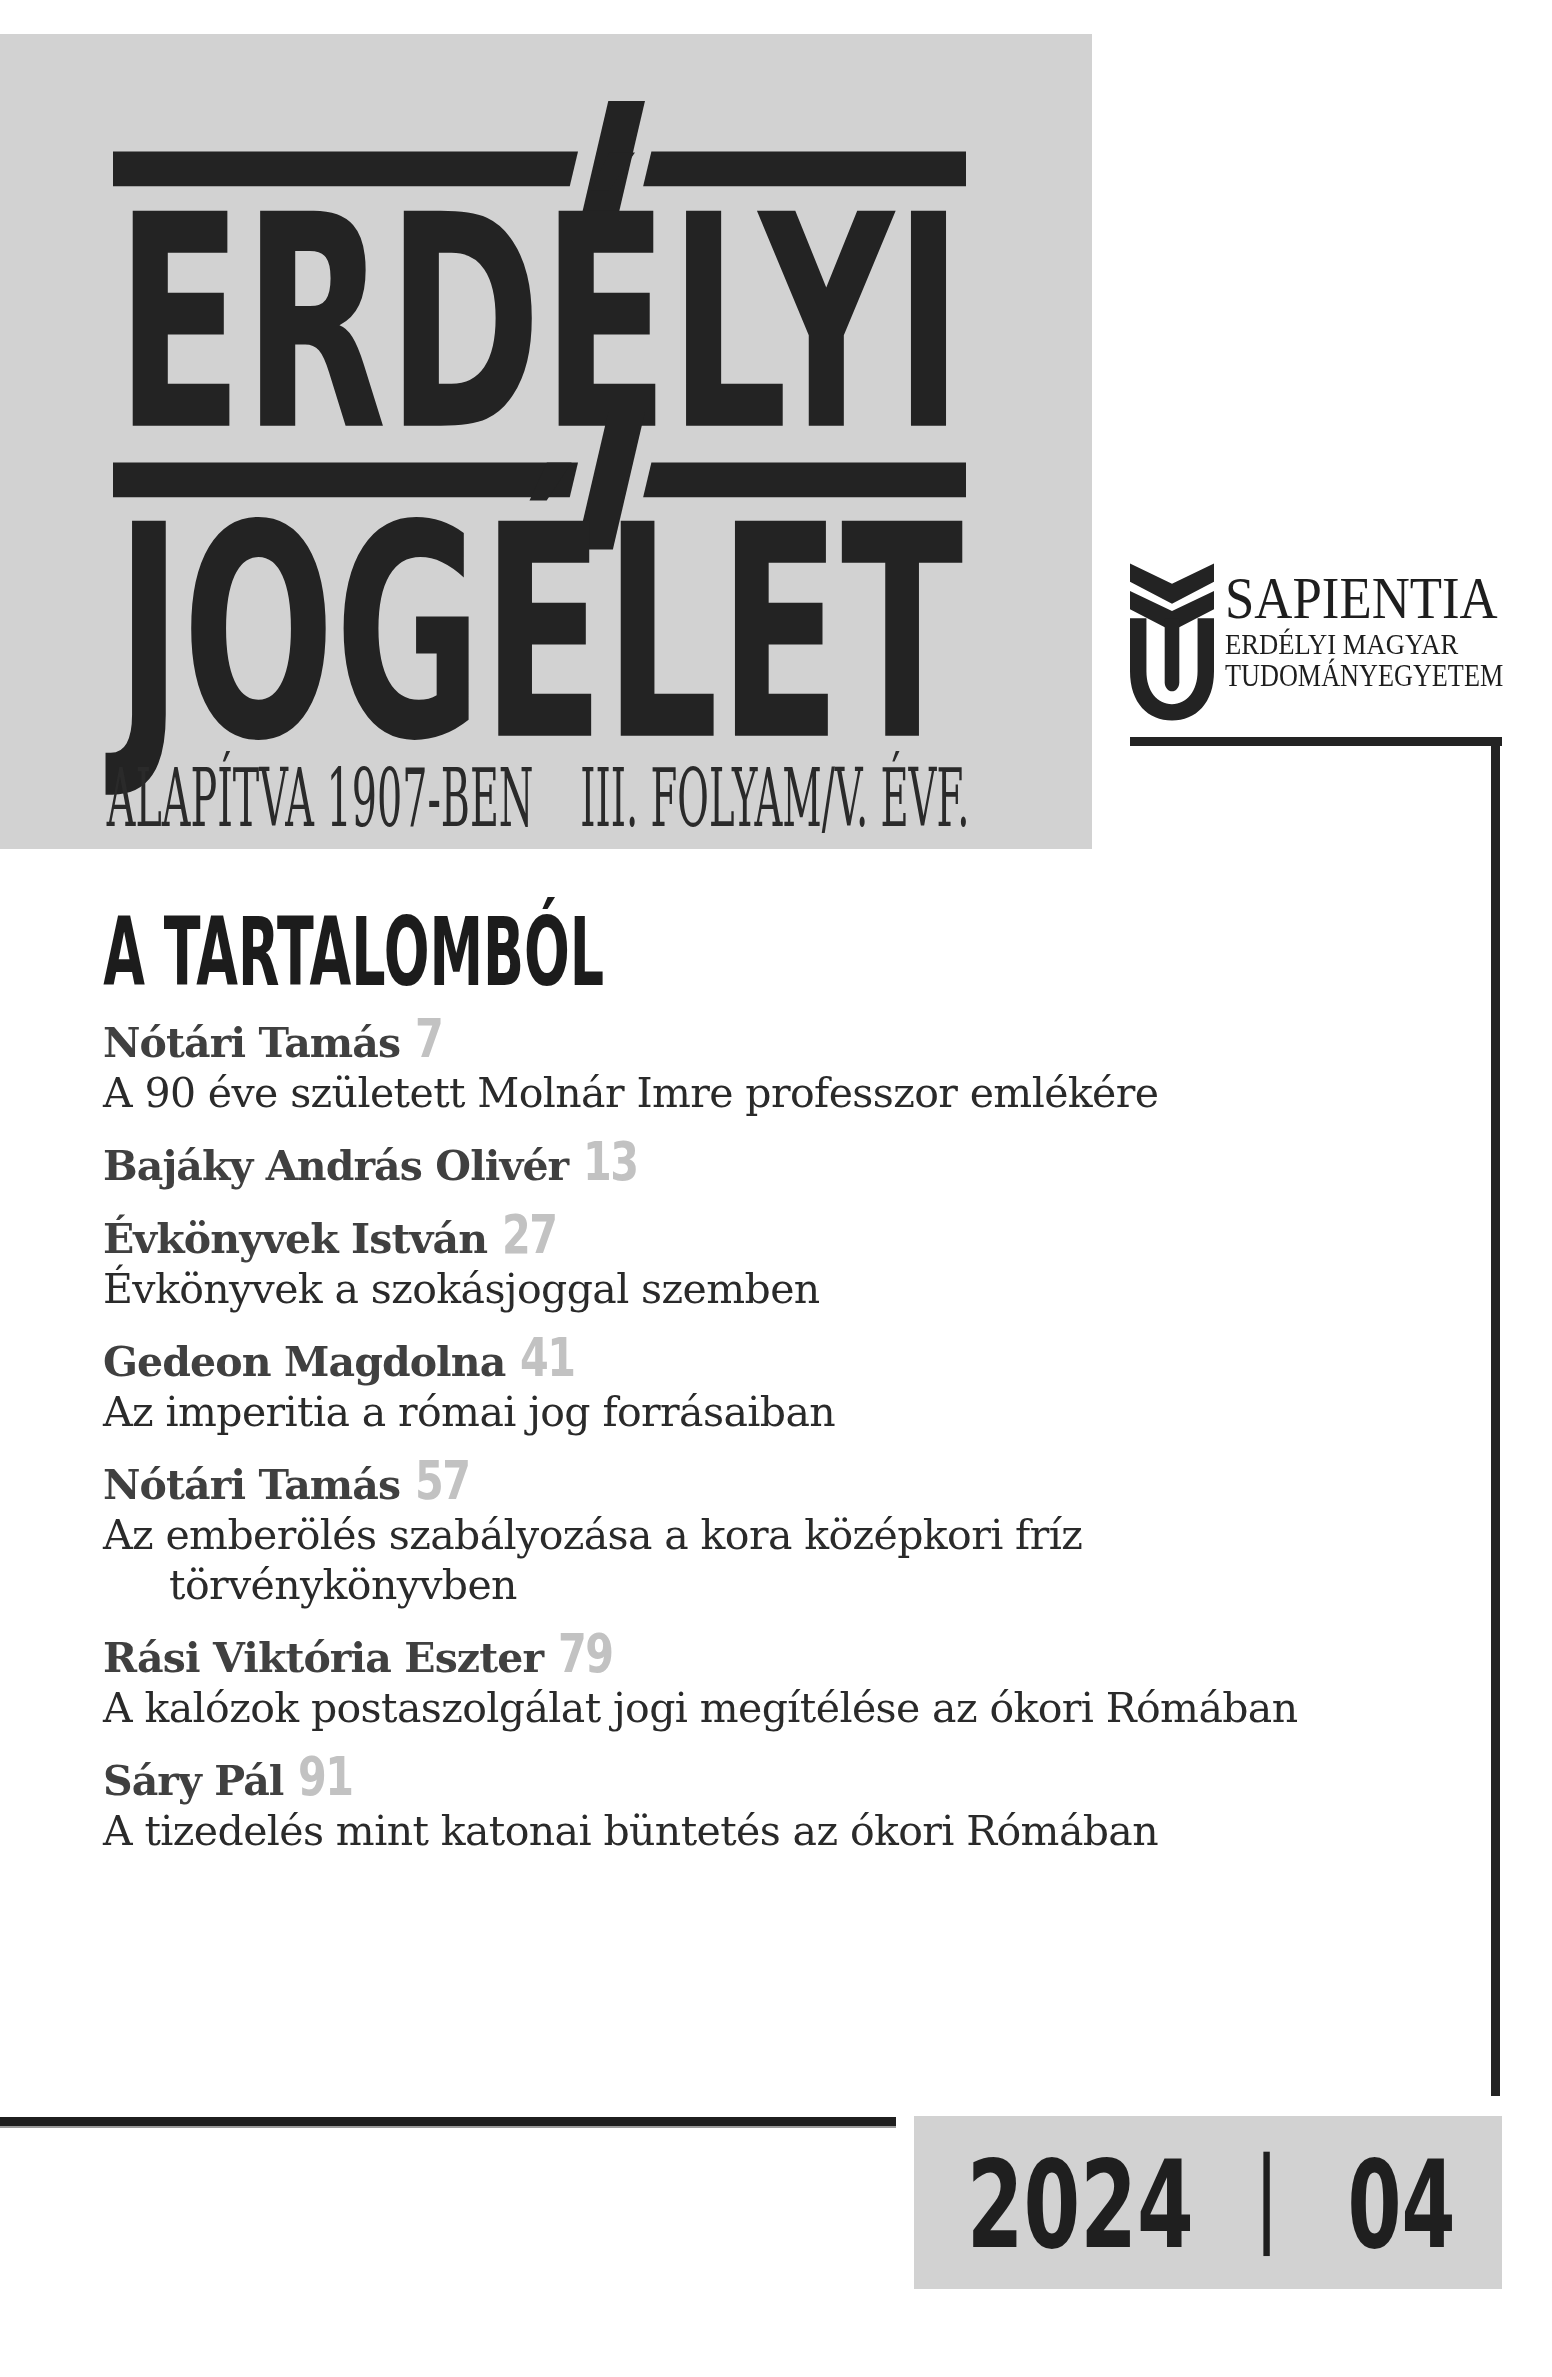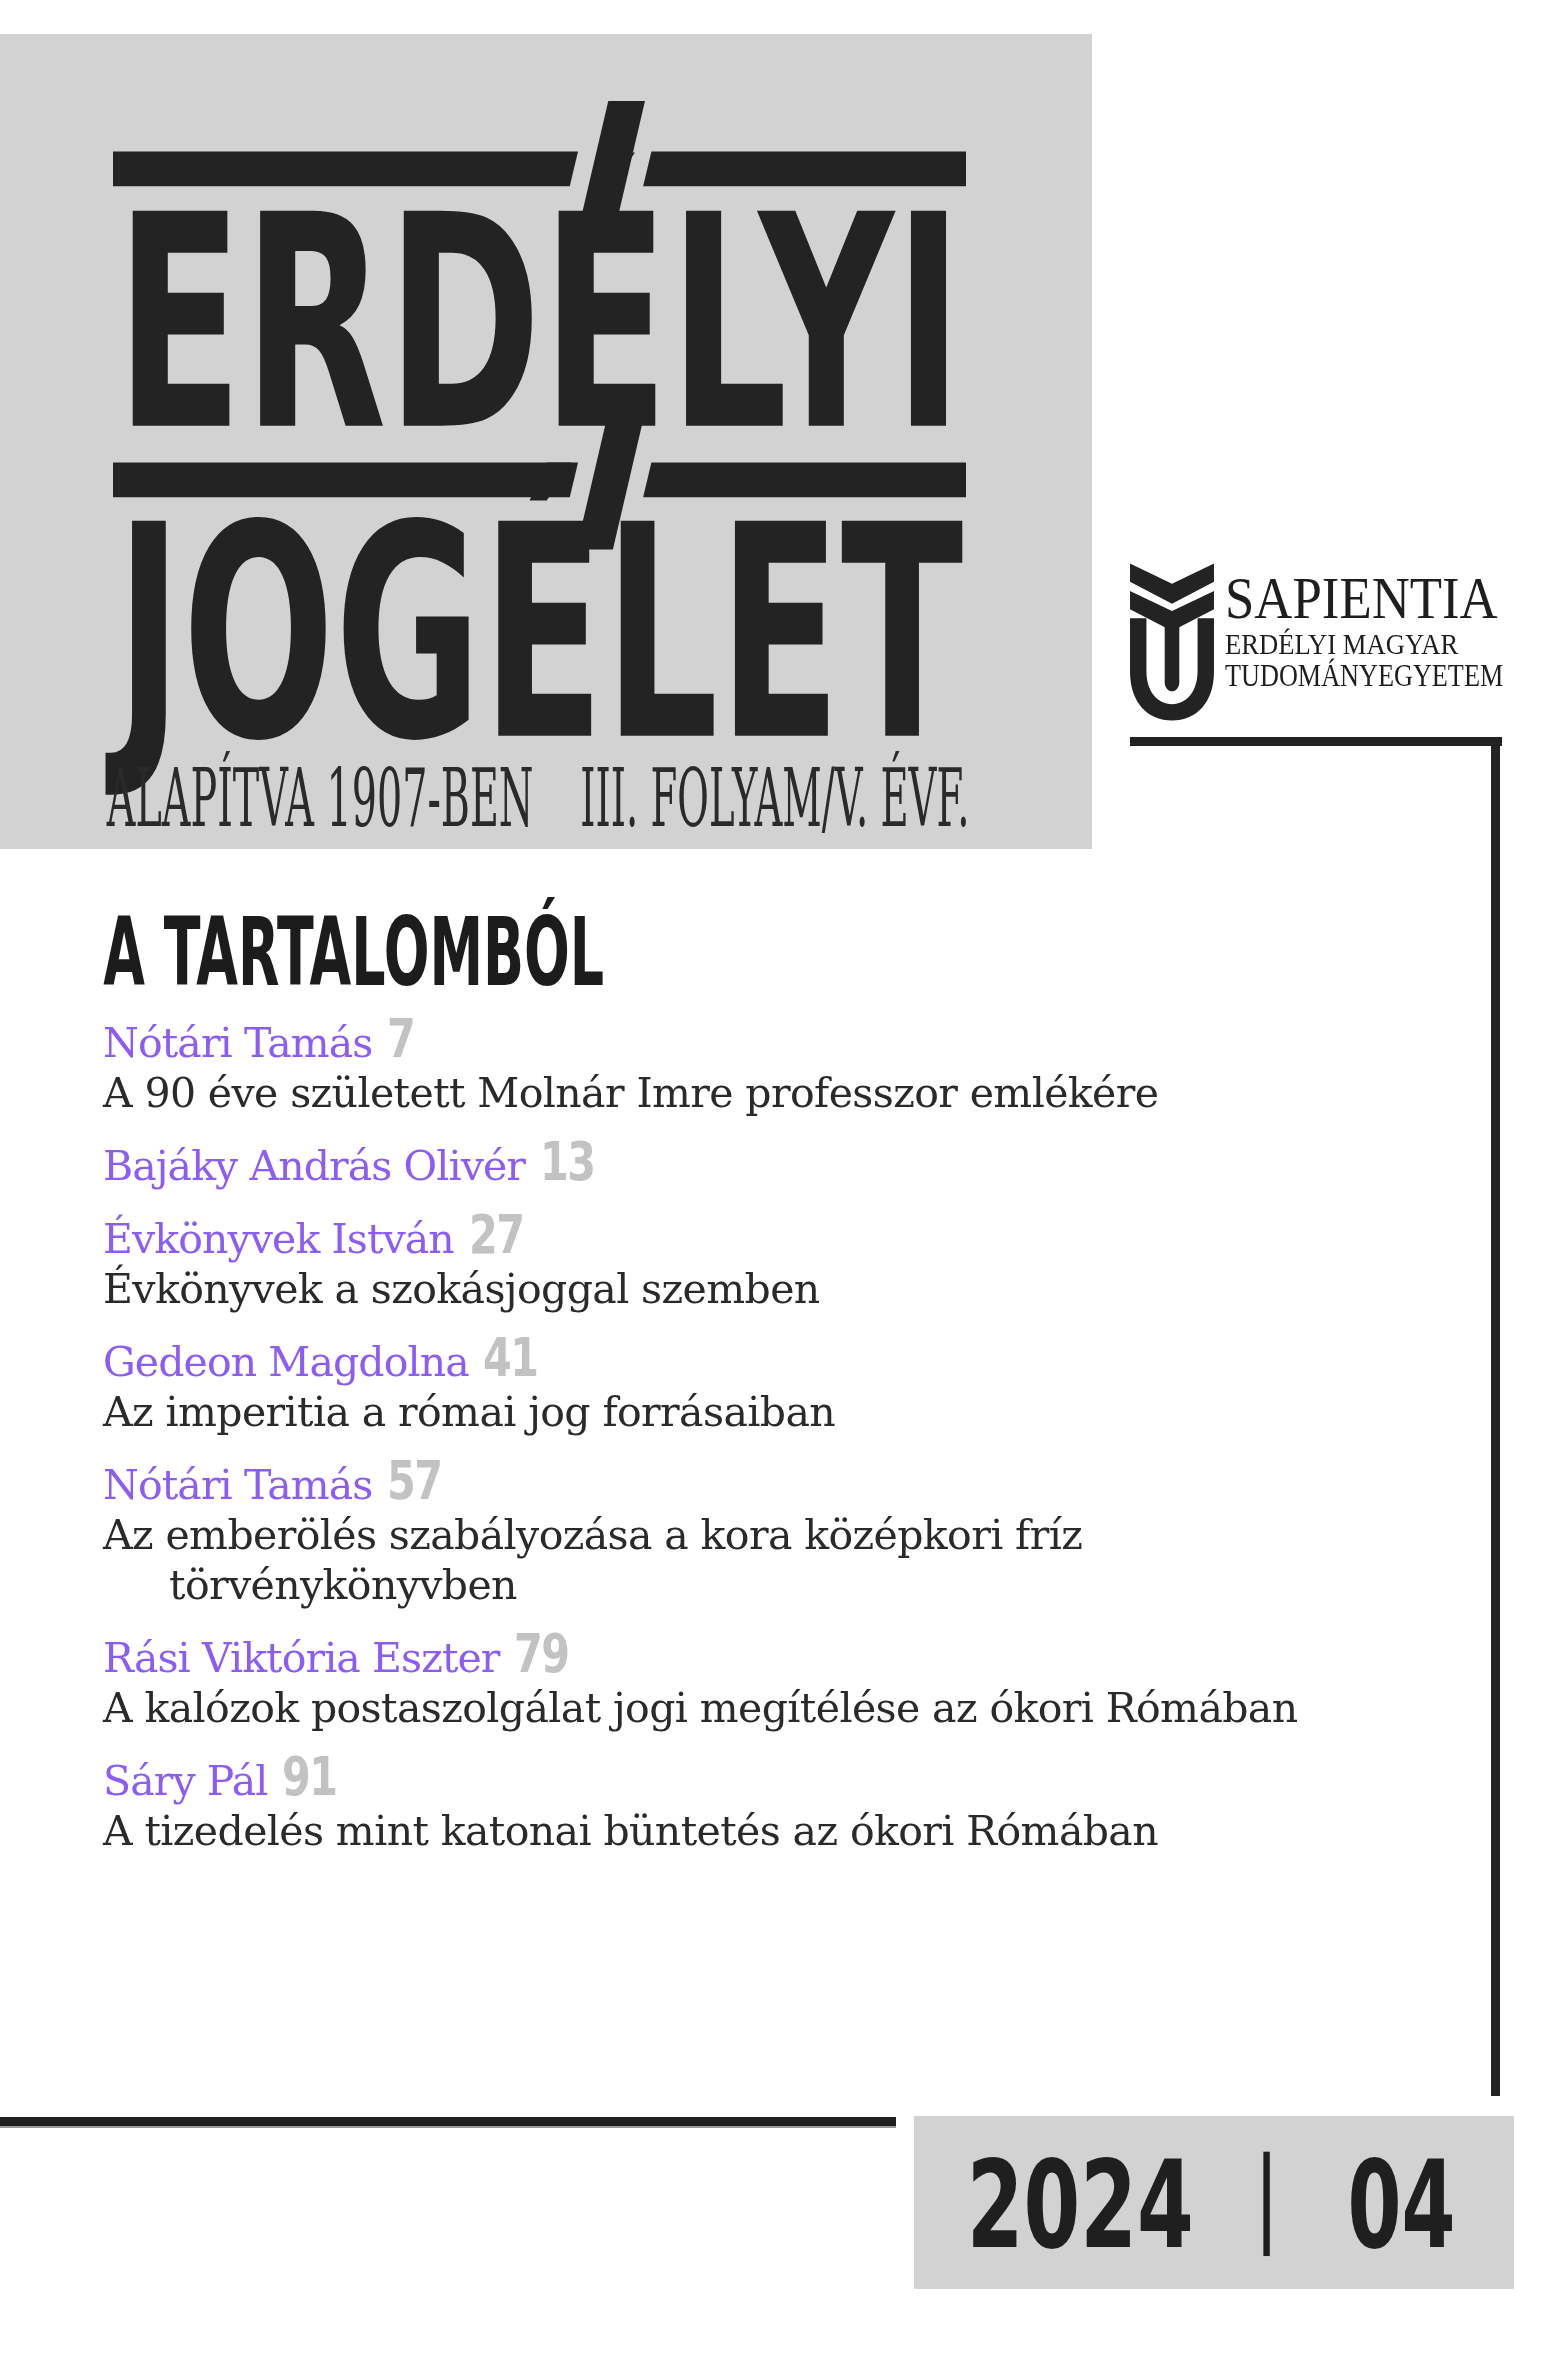--- a/index.html
+++ b/index.html
@@ -25,30 +25,30 @@
   .rule-h{left:1130px;top:737px;width:372px;height:9.2px;background:#232323;}
   .rule-v{left:1491px;top:737px;width:9.2px;height:1359px;background:#232323;}
   
   #toc-heading-svg{left:101px;top:913px;width:532px;height:87px;overflow:visible;}
   #toc-heading-svg text{font-family:"DejaVu Sans", sans-serif;font-weight:bold;fill:#1c1c1c;}
   
   #toc-list{left:103px;top:1014px;width:1339px;font-size:41px;line-height:50px;
             letter-spacing:-0.6px;color:#2a2a2a;}
   .entry{margin-bottom:19px;}
   .nameline{line-height:50px;white-space:nowrap;}
-  .author{font-weight:normal;color:#8b5cf6;letter-spacing:-0.9px;}
+  .author{font-weight:bold;color:#404040;letter-spacing:-0.9px;}
   .pagenum{font-family:"DejaVu Sans", sans-serif;font-weight:bold;color:#c2c2c2;
            font-size:53px;line-height:50px;display:inline-block;transform:scaleX(0.78);
            transform-origin:left bottom;margin-left:14.7px;letter-spacing:-1.8px;vertical-align:baseline;}
   .title{padding-left:66px;text-indent:-66px;}
   .it{}
   
   #bottom-bar{left:0;top:2117px;width:896px;height:9.2px;background:#1f1f1f;
               border-bottom:2.8px solid #9b9b9b;}
-  #issue-box{left:914px;top:2116px;width:588px;height:173px;background:#d2d2d2;padding-left:12px;}
+  #issue-box{left:914px;top:2116px;width:588px;height:173px;background:#d2d2d2;}
   #issue-svg{position:absolute;left:0;top:0;width:588px;height:173px;overflow:visible;}
   #issue-svg text{font-family:"DejaVu Sans", sans-serif;font-weight:bold;fill:#1f1f1f;}
 </style>
 </head>
 <body>
 
 <div id="page">
 
   <div class="abs" id="gray-header"></div>
 

